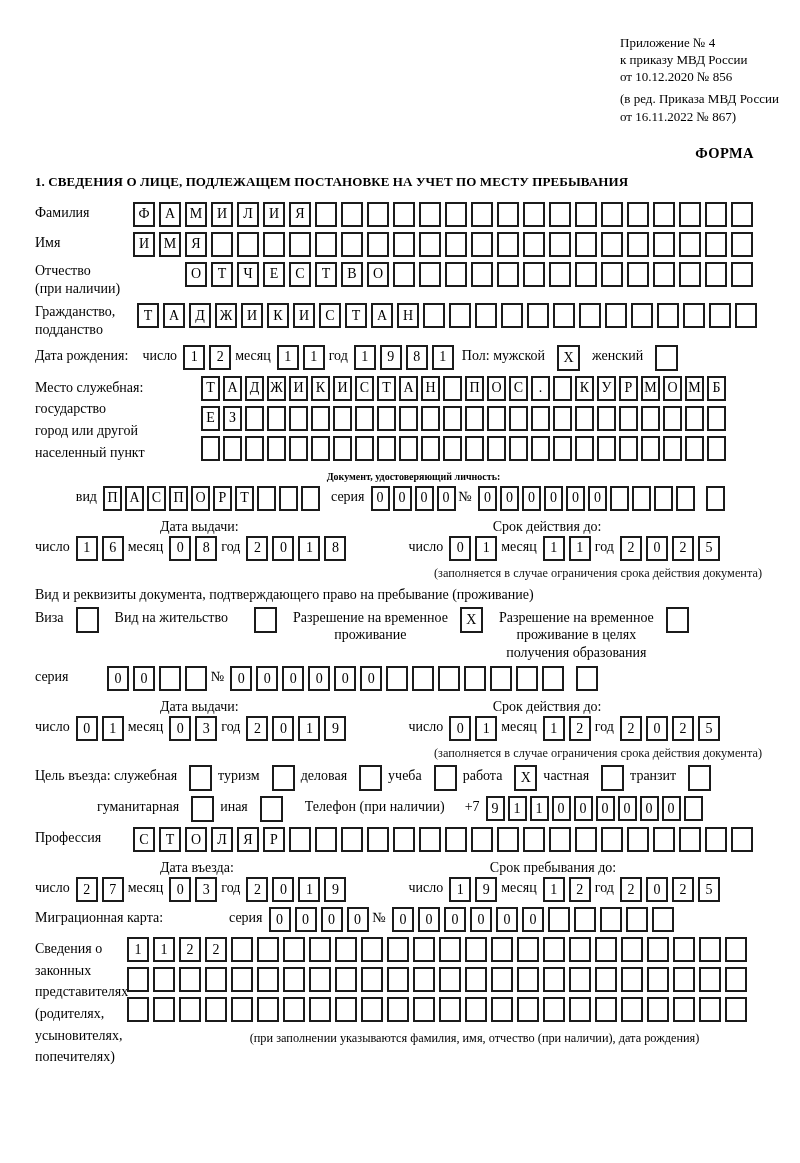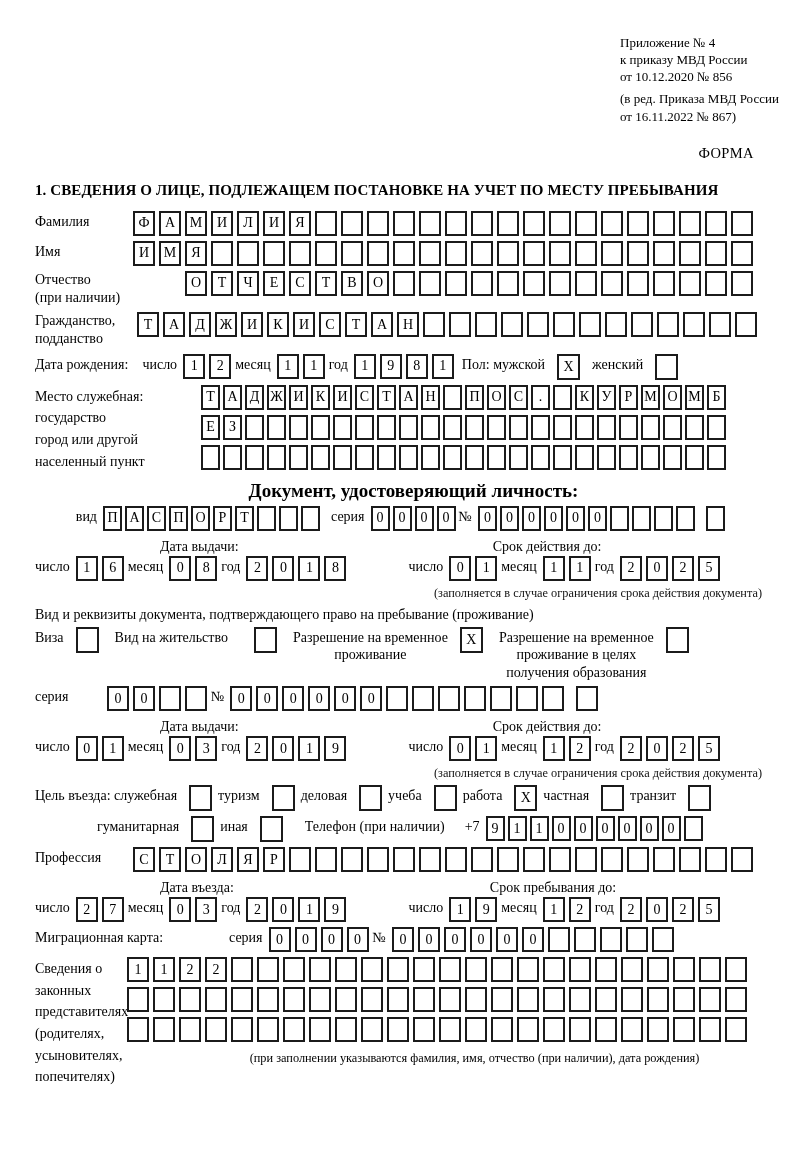--- a/index.html
+++ b/index.html
@@ -3,42 +3,42 @@
 <meta charset="utf-8">
 <style>
   *{box-sizing:border-box;margin:0;padding:0}
   html,body{width:800px;background:#fff}
   body{height:1163px;overflow:hidden;color:#000;
        font-family:"Liberation Serif","DejaVu Serif",serif;font-size:14px;}
   .page{width:800px;height:838px;padding:34px 8px 0 35px;position:relative}
 
   .refblock{margin-left:585px;font-size:13px;line-height:1.32}
   .refgap{height:5px}
-  .forma{text-align:right;padding-right:38px;font-weight:normal;margin-top:20px;font-size:14.5px;letter-spacing:.4px}
+  .forma{text-align:right;padding-right:38px;font-weight:bold;margin-top:20px;font-size:14.5px;letter-spacing:.4px}
 
   .title{text-align:center;font-weight:bold;font-size:15.5px;line-height:1.5;margin-top:12px;letter-spacing:.2px}
   .blank{display:inline-block;width:56px;border-bottom:2px solid #3a3a3a;height:13px;margin-left:10px}
 
-  .sec{font-weight:bold;font-size:15px;margin-top:20px;margin-bottom:12px;letter-spacing:.1px}
+  .sec{font-weight:bold;font-size:13px;margin-top:12px;margin-bottom:12px;letter-spacing:.1px}
 
   .row{display:flex;align-items:flex-start;margin-bottom:5px;min-height:25px}
   .row.hdr{min-height:17px;margin-bottom:1px}
   .lbl{white-space:nowrap;padding-top:3px;margin-right:6px}
   .lbl2{line-height:1.3;margin-right:6px;flex:none}
   .gapseg{flex:none;display:inline-block;height:1px}
   .stack{text-align:center;line-height:1.25;margin-right:6px;padding-top:2px}
 
   .cells{display:flex;flex:none}
   .cell{flex:none;width:22px;height:25px;border:2px solid #1b1b1b;margin-right:4px;
         display:flex;align-items:center;justify-content:center;font-size:14px;background:#fff}
   .narrow .cell{width:19px;margin-right:3px}
   .cb{flex:none;width:23px;height:26px;border:2px solid #1b1b1b;margin:0 6px;
       display:inline-flex;align-items:center;justify-content:center;font-size:14px;background:#fff}
 
-  .centerline{text-align:center;font-weight:bold;font-size:19px;margin:2px 0 4px}
+  .centerline{text-align:center;font-weight:bold;font-size:10px;margin:2px 0 4px}
   .plainline{margin-bottom:4px;padding-top:2px;min-height:18px}
   .note{font-size:12.3px;text-align:right;padding-right:30px;margin:0 0 4px;color:#111}
   .lblcol{flex:none;line-height:1.55;padding-top:1px}
   .cellcol{flex:1}
   .cellcol .cells{margin-bottom:5px}
   .cellcol .grpnote{font-size:12.3px;text-align:center;padding-left:30px;margin-top:9px}
 </style>
 </head>
 <body>
 

